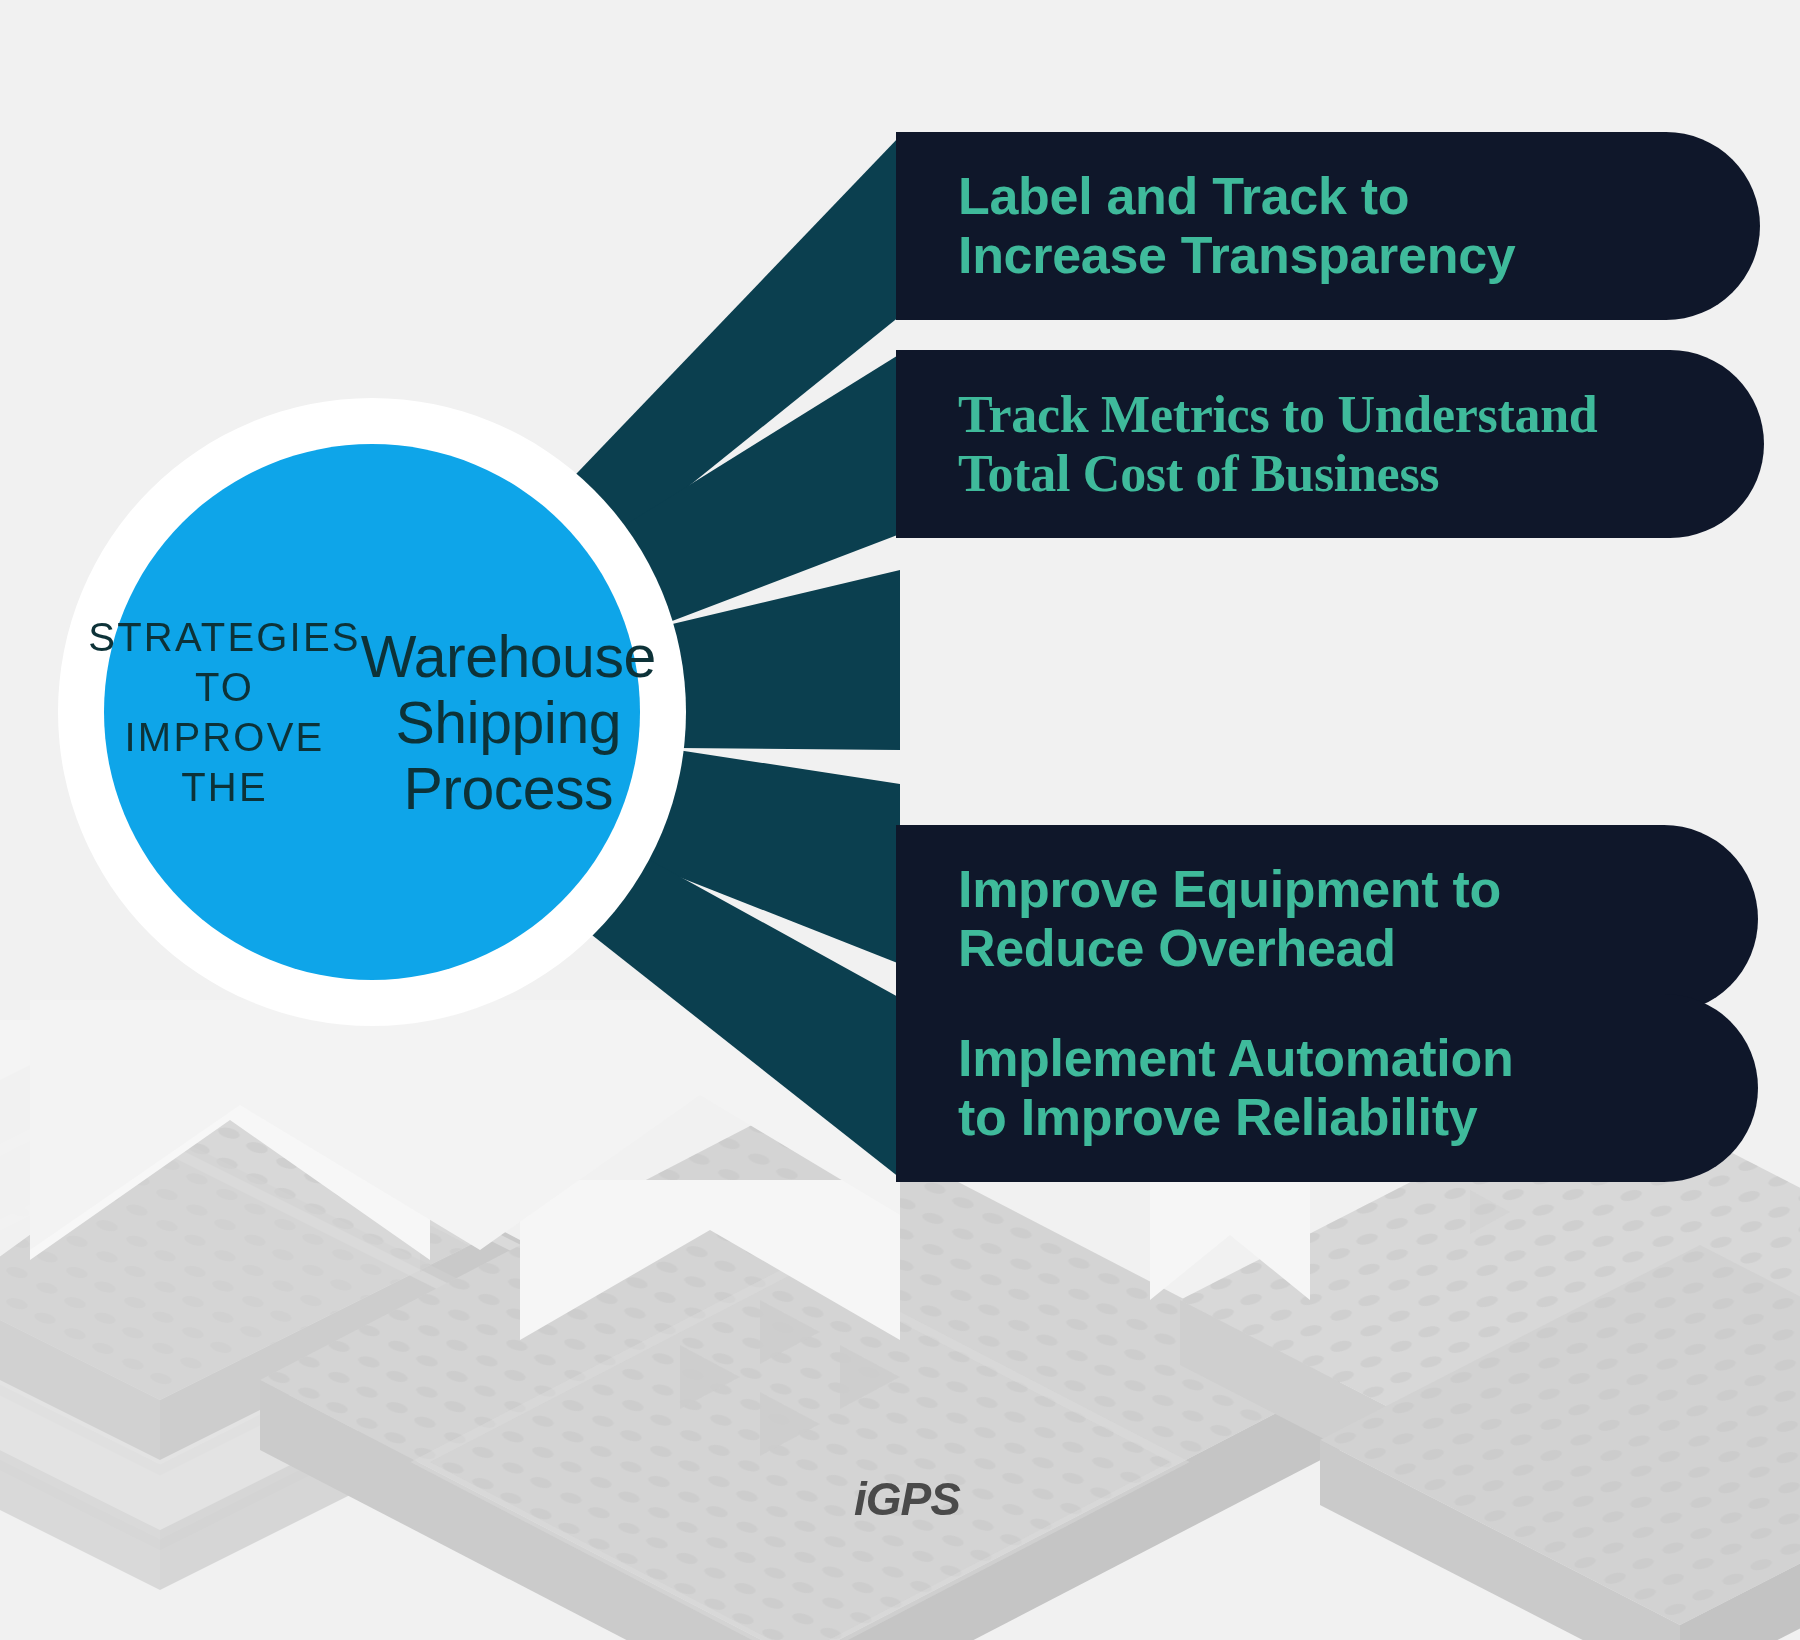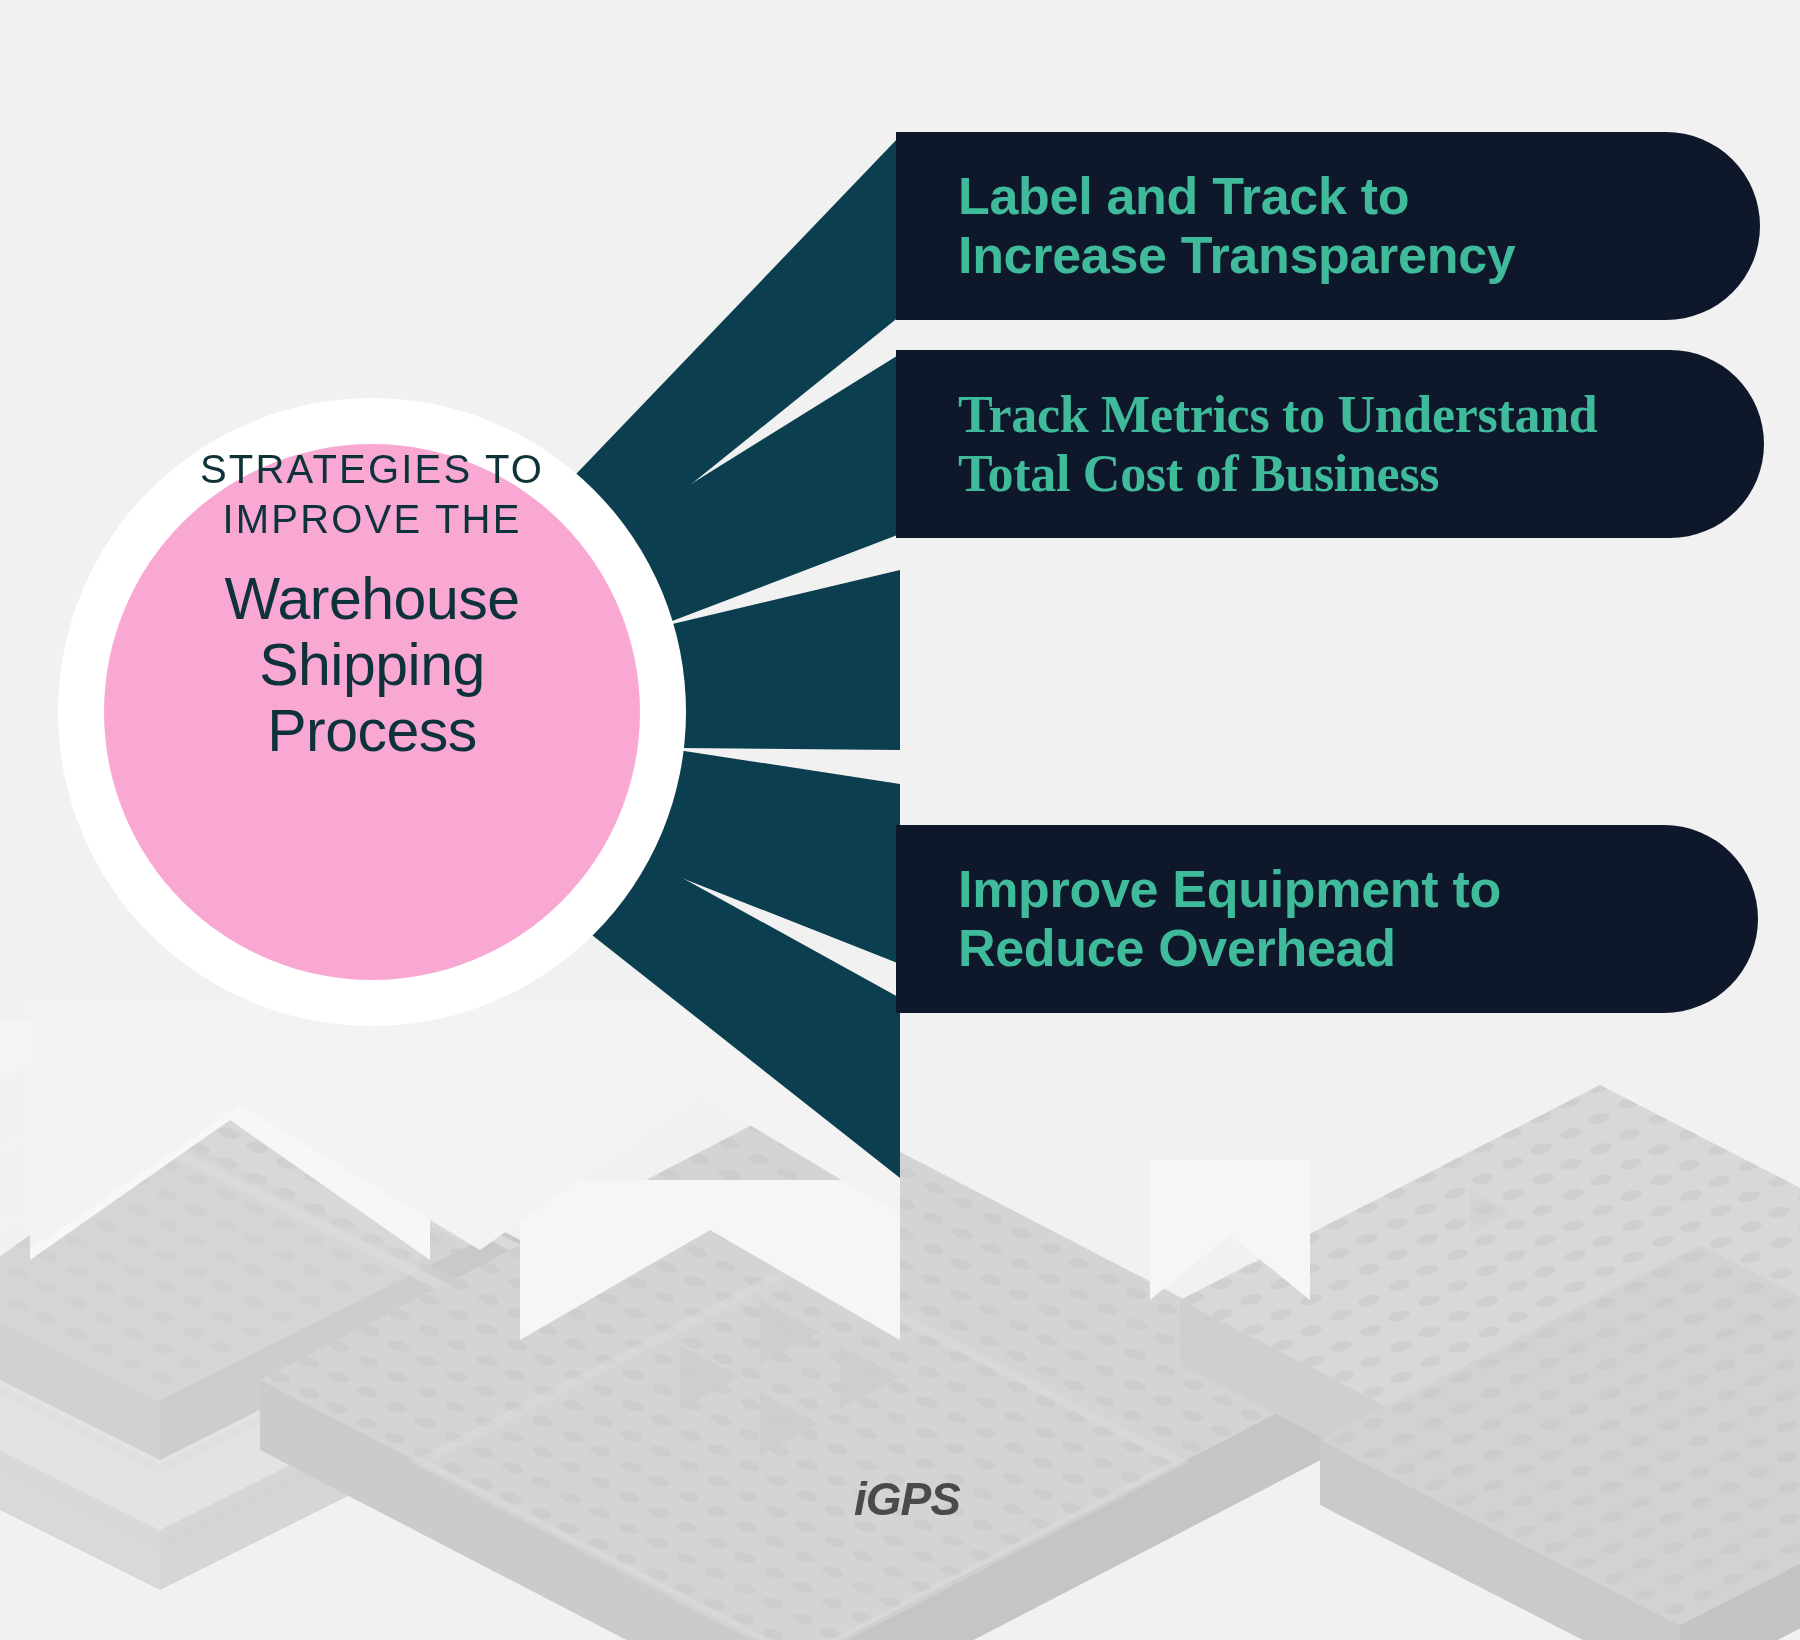--- a/index.html
+++ b/index.html
@@ -47,25 +47,25 @@
     left:58px; top:398px;
     width:628px; height:628px;
     border-radius:50%;
     background:radial-gradient(circle at 50% 50%, #ffffff 0%, #ffffff 74%, #fafafa 83%, #f4f4f4 92%, rgba(241,241,241,0) 100%);
   }
   #circle {
     position:absolute;
     left:104px; top:444px;
     width:536px; height:536px;
     border-radius:50%;
-    background:#f9a8d4;
+    background:#0ea5e9;
     display:flex;
-    flex-direction:column;
+    flex-direction:row;
     align-items:center;
-    justify-content:flex-start;
+    justify-content:center;
     text-align:center;
   }
   #circle-kicker {
     color:#0d3238;
     font-size:40px;
     font-weight:normal;
     letter-spacing:2.2px;
     line-height:1.25;
     white-space:pre-line;
   }
@@ -212,16 +212,20 @@
     <span class="bar-text">Track Metrics to Understand
 Total Cost of Business</span>
   </div>
 
 
   <div class="bar" style="left:896px; top:825px; width:862px; height:188px;">
     <span class="bar-text">Improve Equipment to
 Reduce Overhead</span>
   </div>
 
+  <div class="bar" style="left:896px; top:994px; width:862px; height:188px;">
+    <span class="bar-text">Implement Automation
+to Improve Reliability</span>
+  </div>
 
   <div id="logo">iGPS</div>
 
 </div>
 
 </body></html>

